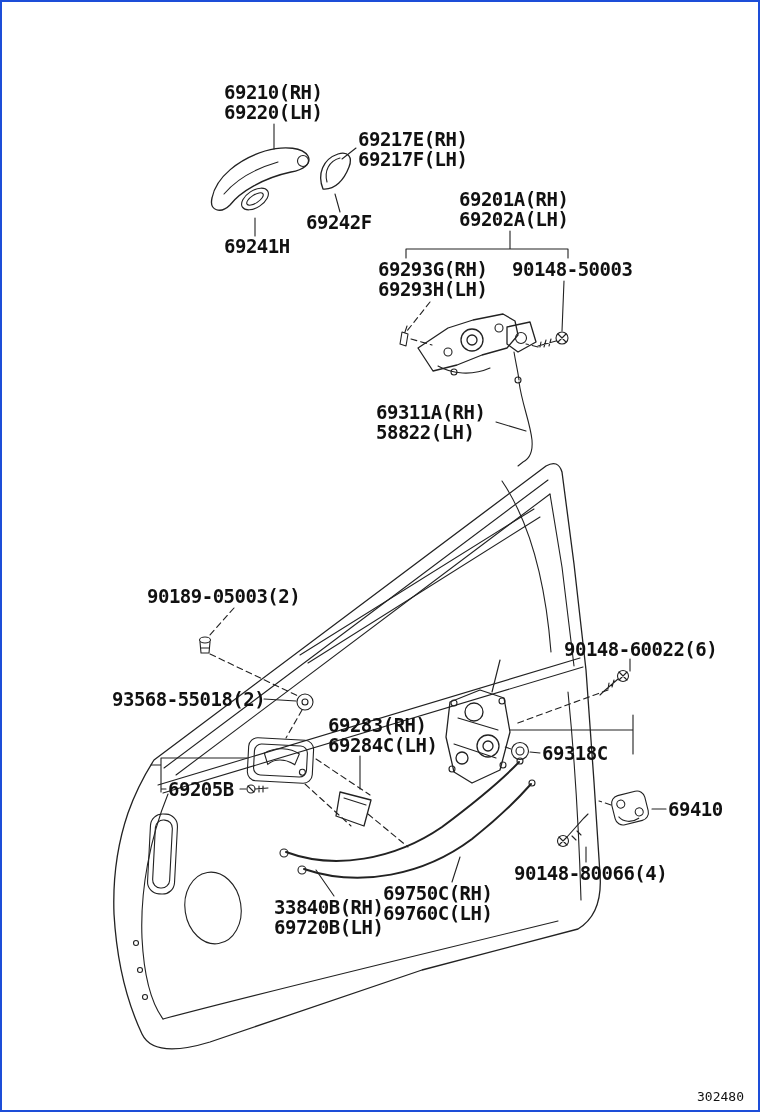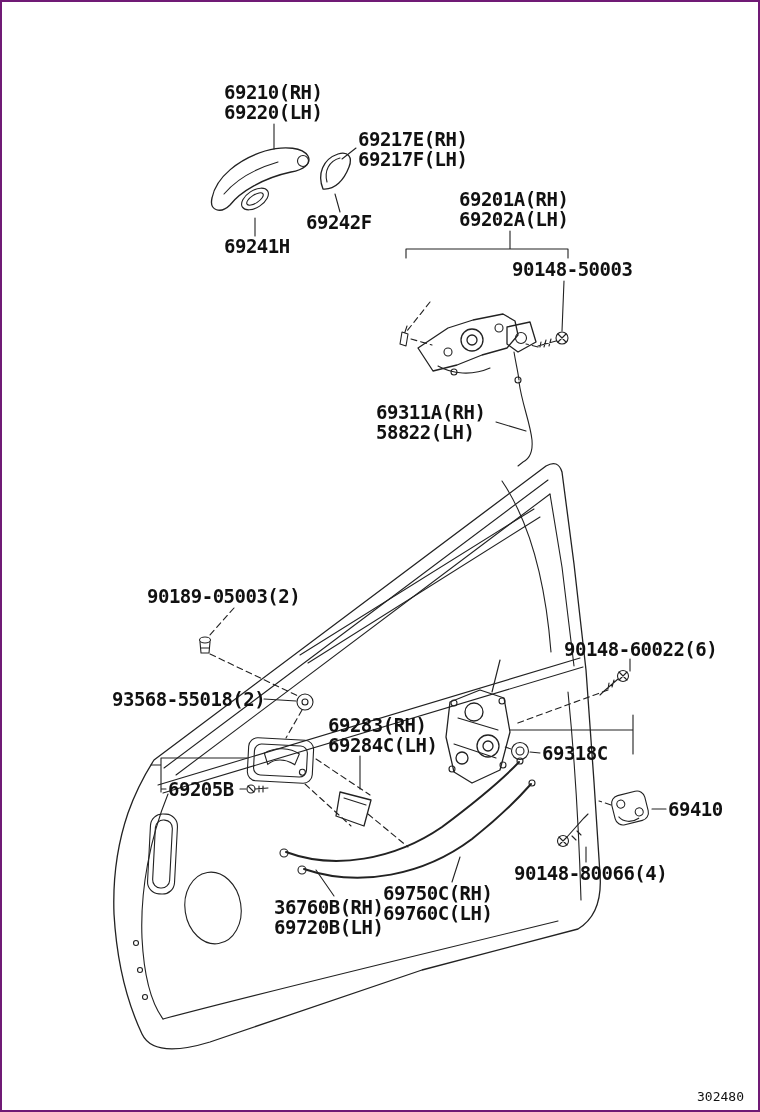--- a/index.html
+++ b/index.html
@@ -1,21 +1,21 @@
 <!DOCTYPE html>
 <html><head>
 <meta charset="utf-8">
 <style>
   html,body { margin:0; padding:0; background:#e8e8e8; }
   .canvas {
     position: relative;
     width: 760px;
     height: 1112px;
     background: #ffffff;
-    border: 2px solid #701a75;
+    border: 2px solid #1d4ed8;
     box-sizing: border-box;
     margin: 0 auto;
     overflow: hidden;
     font-family: "DejaVu Sans Mono", "Liberation Mono", monospace;
   }
   svg.diagram { position:absolute; left:0; top:0; }
   .lbl {
     position: absolute;
     font-weight: bold;
     font-size: 19px;
@@ -230,20 +230,24 @@
 </div>
 
 <div class="lbl" style="left:304px; top:211px">
   <div>69242F</div>
 </div>
 
 <div class="lbl" style="left:222px; top:235px">
   <div>69241H</div>
 </div>
 
+<div class="lbl" style="left:376px; top:258px">
+  <div>69293G(RH)</div>
+  <div>69293H(LH)</div>
+</div>
 
 <div class="lbl" style="left:510px; top:258px">
   <div>90148-50003</div>
 </div>
 
 <div class="lbl" style="left:374px; top:401px">
   <div>69311A(RH)</div>
   <div>58822(LH)</div>
 </div>
 
@@ -281,19 +285,19 @@
 <div class="lbl" style="left:512px; top:862px">
   <div>90148-80066(4)</div>
 </div>
 
 <div class="lbl" style="left:381px; top:882px">
   <div>69750C(RH)</div>
   <div>69760C(LH)</div>
 </div>
 
 <div class="lbl" style="left:272px; top:896px">
-  <div>36760B(RH)</div>
+  <div>33840B(RH)</div>
   <div>69720B(LH)</div>
 </div>
 
 <div class="footer-code">302480</div>
 
 </div>
 
 </body></html>

